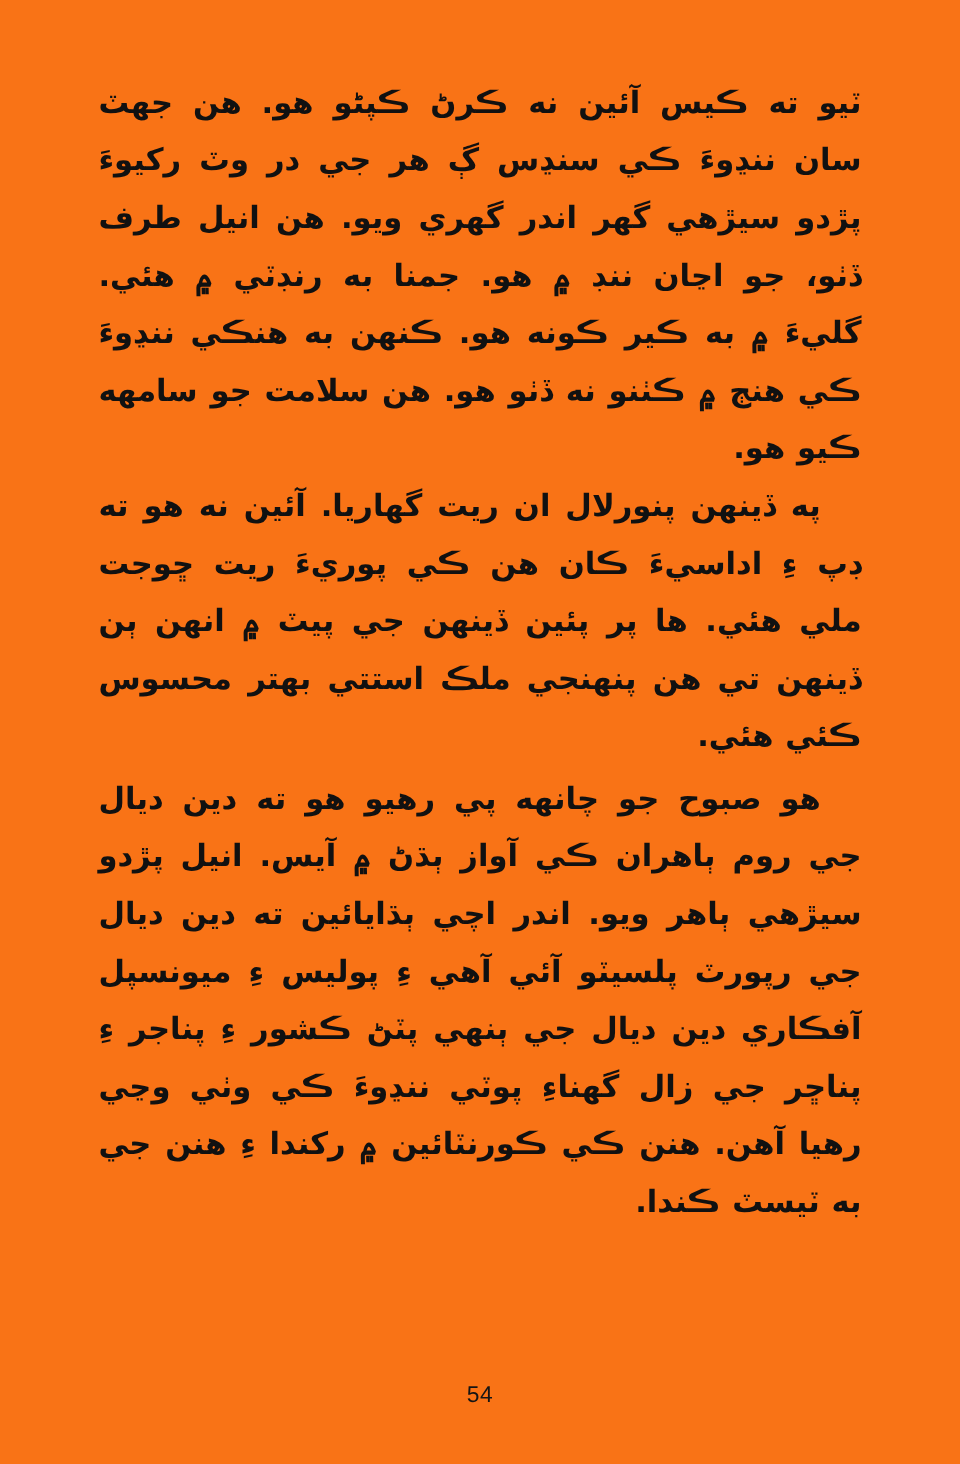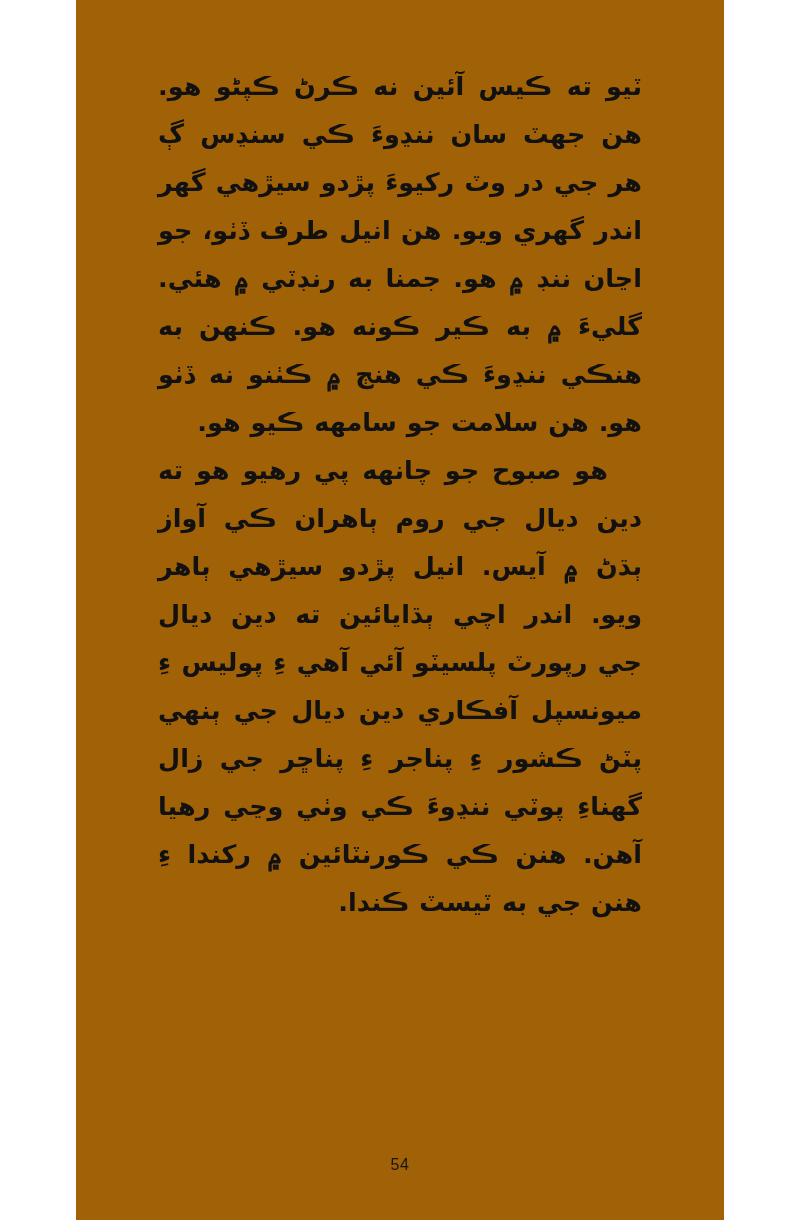--- a/index.html
+++ b/index.html
@@ -3,24 +3,24 @@
 <meta charset="utf-8">
 <title>Sindhi Book Page 54</title>
 <style>
   html, body {
     margin: 0;
     padding: 0;
     background: #ffffff;
   }
   .page {
     position: relative;
-    width: 648px;
+    width: 800px;
     height: 1220px;
     margin: 0 auto;
-    background: #a16207;
+    background: #f97316;
     overflow: hidden;
     font-family: "DejaVu Sans", "Liberation Sans", sans-serif;
     text-decoration: underline;
   }
   .text-column {
     position: absolute;
     top: 62px;
     right: 82px;
     left: 82px;
     direction: rtl;
@@ -50,37 +50,38 @@
   }
 
   .page-number {
     position: absolute;
     bottom: 46px;
     left: 0;
     right: 0;
     text-align: center;
     direction: ltr;
     font-family: "Liberation Sans", sans-serif;
-    font-size: 16px;
+    font-size: 19px;
     font-weight: 400;
     color: #151515;
     letter-spacing: 0.5px;
   }
 </style>
 </head>
 <body>
 
 <div class="page">
 
   <div class="text-column">
 
     <p class="para tight">ٽيو ته ڪيس آئين نه ڪرڻ ڪپڻو هو. هن جهٽ سان ننڍوءَ ڪي سنڍس ڳ هر جي در وٽ رکيوءَ پڙدو سيڙهي گهر اندر گهري ويو. هن انيل طرف ڏٺو، جو اڃان ننڊ ۾ هو. جمنا به رنڊٽي ۾ هئي. گليءَ ۾ به ڪير ڪونه هو. ڪنهن به هنڪي ننڍوءَ ڪي هنڄ ۾ ڪٺنو نه ڏٺو هو. هن سلامت جو سامهه ڪيو هو.</p>
 
 
 
+    <p class="para indent">په ڏينهن پنورلال ان ريت گهاريا. آئين نه هو ته ڊپ ءِ اداسيءَ ڪان هن ڪي پوريءَ ريت ڇوجت ملي هئي. ها پر پئين ڏينهن جي پيٽ ۾ انهن ٻن ڏينهن تي هن پنهنجي ملڪ استتي بهتر محسوس ڪئي هئي.</p>
 
     <p class="para indent">هو صبوح جو چانهه پي رهيو هو ته دين ديال جي روم ٻاهران ڪي آواز ٻڌڻ ۾ آيس. انيل پڙدو سيڙهي ٻاهر ويو. اندر اچي ٻڌايائين ته دين ديال جي رپورٽ پلسيٽو آئي آهي ءِ پوليس ءِ ميونسپل آفڪاري دين ديال جي ٻنهي پٽڻ ڪشور ءِ پناجر ءِ پناڇر جي زال گهناءِ پوٽي ننڍوءَ ڪي وٺي وڃي رهيا آهن. هنن ڪي ڪورنٽائين ۾ رکندا ءِ هنن جي به ٽيسٽ ڪندا.</p>
 
   </div>
 
   <div class="page-number">54</div>
 
 </div>
 
 </body></html>

